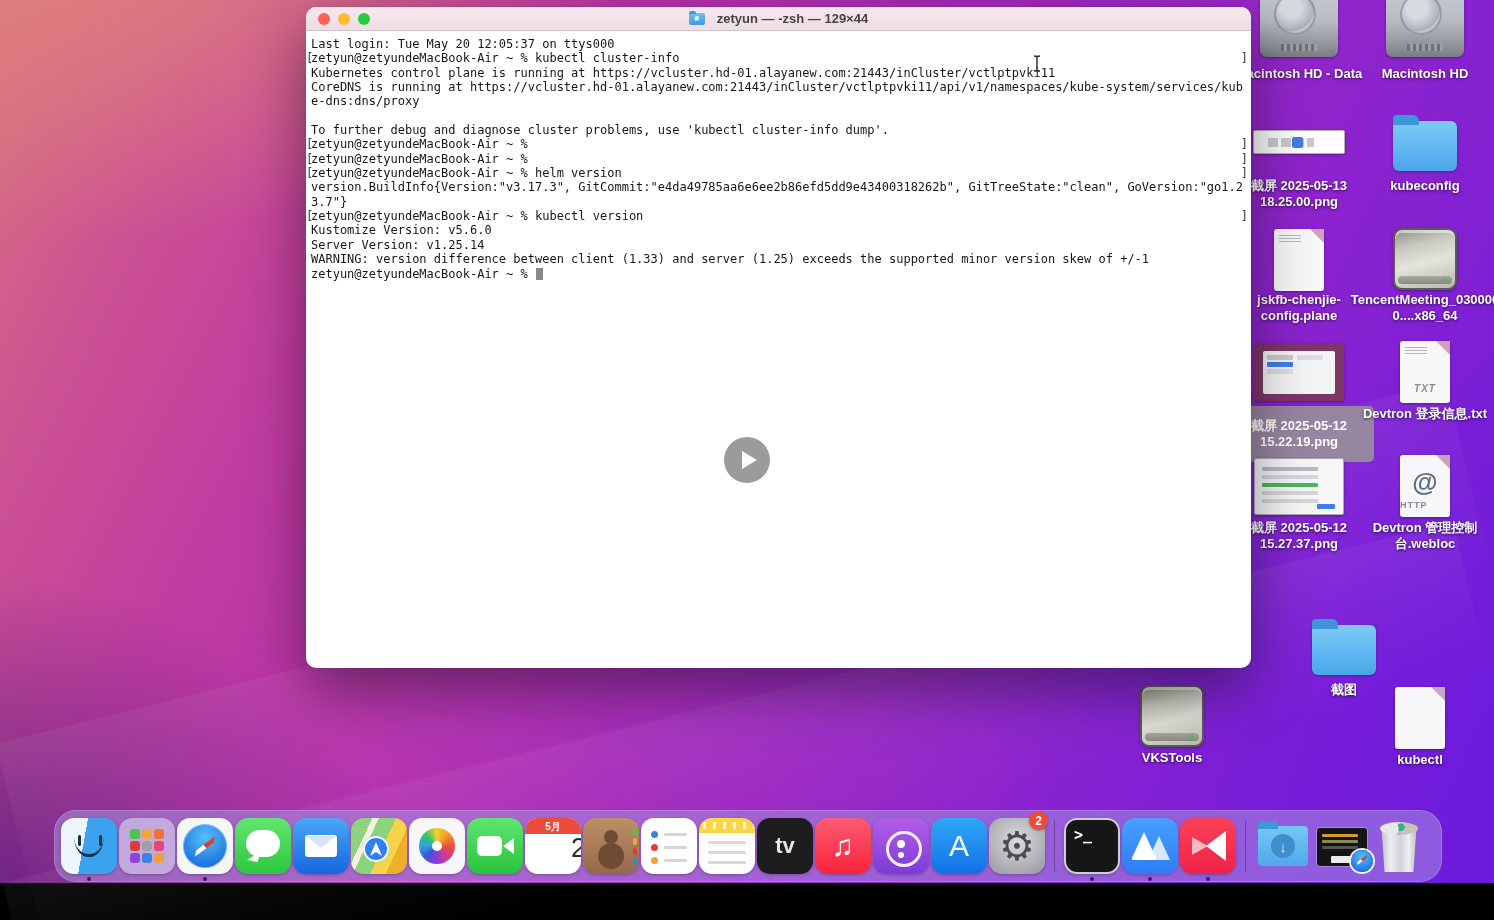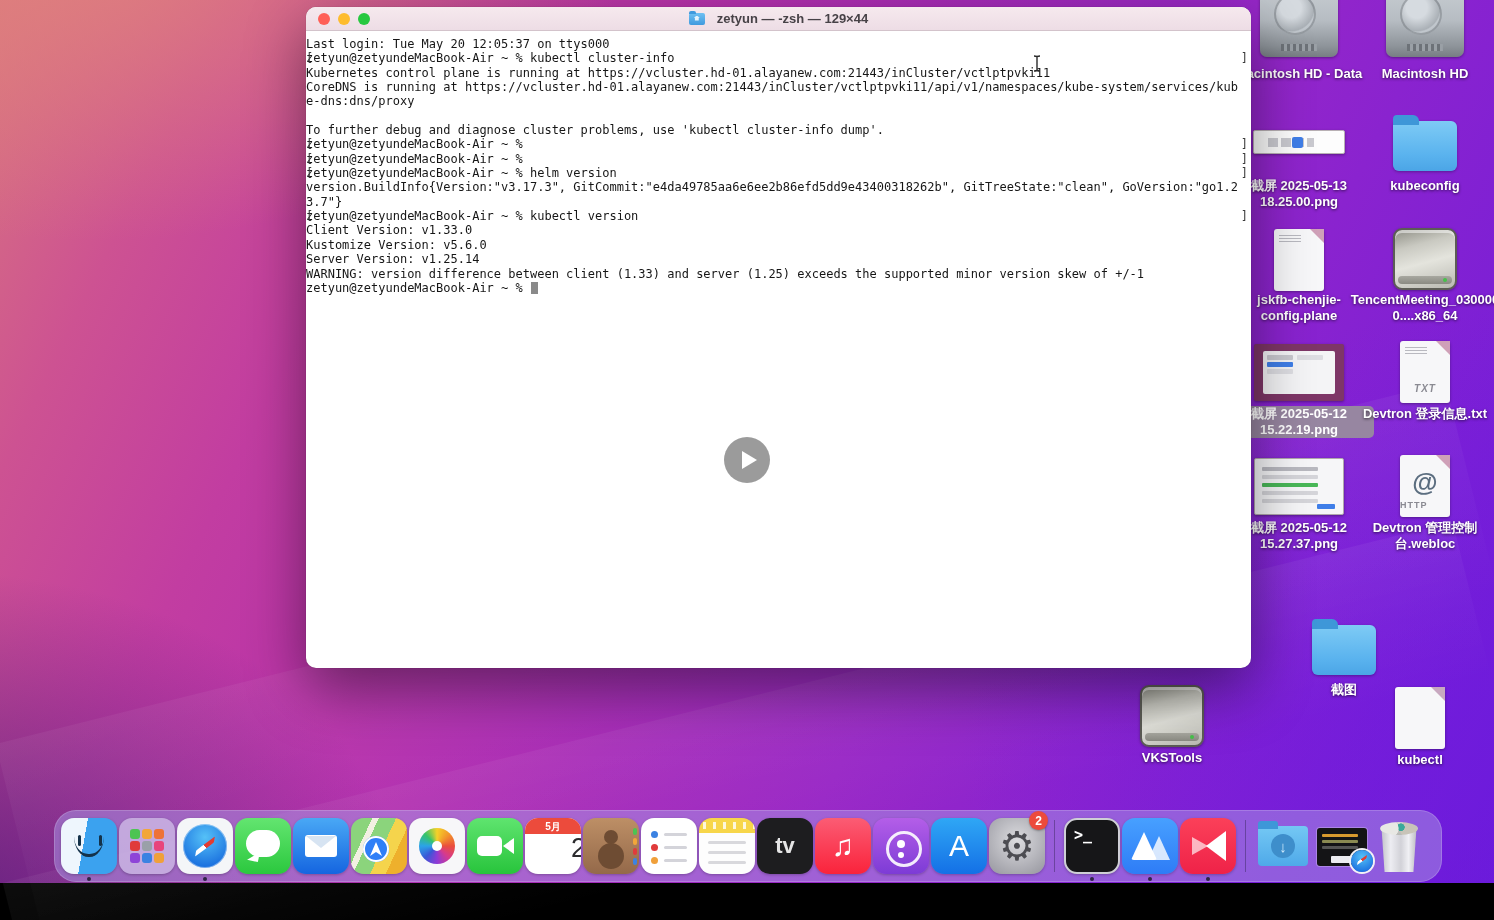--- a/index.html
+++ b/index.html
@@ -16,21 +16,21 @@
       linear-gradient(116deg, #d8747f 0%, #cd5292 12%, #c23da1 24%, #b832ab 36%, #a72bb8 50%, #9928c6 63%, #8a23cf 75%, #7a1fd6 88%, #6a1bd8 100%);
   }
   .wallpaper .band { position:absolute; left:0; right:0; height:220px; transform:rotate(-14deg); background:linear-gradient(180deg, rgba(255,255,255,.05), rgba(255,255,255,0)); }
   .band.b1 { top:560px; } .band.b2 { top:700px; height:160px; }
 
   
   .desktop-layer { position:absolute; inset:0; }
   .desktop-icon-art { position:absolute; }
   .di-label { position:absolute; width:150px; text-align:center; font-size:13px; font-weight:600; line-height:16px;
     color:#fff; text-shadow:0 1px 3px rgba(0,0,0,.65); overflow-wrap:break-word; }
-  .di-label.selected { background:rgba(154,150,152,.85); border-radius:5px; padding:0 3px; text-shadow:none; }
+  .di-label.selected { background:rgba(154,150,152,.85); border-radius:5px; padding:12px 3px; text-shadow:none; }
 
   .art-internal-drive { width:78px; height:82px; border-radius:7px;
     background:
       linear-gradient(#202329 0 11%, rgba(0,0,0,0) 11%),
       repeating-linear-gradient(90deg,#6d7278 0 3px,#9aa0a6 3px 6px) 50% 93%/46% 9% no-repeat,
       linear-gradient(180deg,#cdd2d7 0%, #b7bdc3 55%, #8f959b 86%, #777d83 100%);
     box-shadow:0 1px 3px rgba(0,0,0,.35); }
   .art-internal-drive::before { content:""; position:absolute; left:14px; top:18px; width:42px; height:42px; border-radius:50%;
     background:radial-gradient(circle at 40% 35%, #d6dbe0 0 28%, #aab0b6 62%, #c2c8ce 66%, #9aa0a6 100%); box-shadow:inset 0 0 0 2px rgba(120,126,132,.55); }
   .art-internal-drive::after { content:""; position:absolute; left:10px; top:3px; width:28px; height:4px;
@@ -81,21 +81,21 @@
   .traffic { position:absolute; left:12px; top:6px; display:flex; gap:8px; }
   .tl { width:12px; height:12px; border-radius:50%; }
   .tl.close { background:#ff5f57; } .tl.min { background:#febc2e; } .tl.max { background:#28c840; }
   .title-wrap { display:flex; align-items:center; gap:12px; }
   .mini-folder { position:relative; width:16px; height:12px; border-radius:2px; background:linear-gradient(180deg,#6fc0f2,#3f9ade); }
   .mini-folder::before { content:""; position:absolute; left:0; top:-2px; width:7px; height:3px; border-radius:2px 2px 0 0; background:#3f9ade; }
   .mini-folder::after { content:""; position:absolute; left:5px; top:3px; width:6px; height:5px; background:rgba(255,255,255,.85); clip-path:polygon(50% 0,100% 45%,82% 45%,82% 100%,18% 100%,18% 45%,0 45%); }
   .win-title { font-size:13px; font-weight:700; color:#474247; }
 
   .term-content { position:relative; padding:6px 0 0 0; font-family:"DejaVu Sans Mono", monospace; font-size:12px; line-height:14.35px; color:#161616; }
-  .tline { position:relative; white-space:pre; min-height:14.35px; }
+  .tline { position:relative; padding-left:5px; white-space:pre; min-height:14.35px; }
   .mark-open { position:absolute; left:0; top:0; color:#3c3c3c; }
   .mark-close { position:absolute; right:3px; top:0; color:#3c3c3c; }
   .term-cursor { display:inline-block; width:7px; height:12px; background:#8a8a8a; vertical-align:-2px; margin-left:1px; }
 
   .ibeam-cursor { position:absolute; left:726px; top:48px; width:10px; height:17px; }
 
   
   .play-overlay { position:absolute; left:724px; top:437px; width:46px; height:46px; border-radius:50%;
     background:rgba(138,138,138,.85); display:flex; align-items:center; justify-content:center; }
   .play-overlay::before { content:""; margin-left:4px; border-style:solid; border-width:9px 0 9px 15px; border-color:transparent transparent transparent #fff; }
@@ -277,21 +277,20 @@
         <div class="tline"><span>CoreDNS is running at https://vcluster.hd-01.alayanew.com:21443/inCluster/vctlptpvki11/api/v1/namespaces/kube-system/services/kub</span></div>
         <div class="tline"><span>e-dns:dns/proxy</span></div>
         <div class="tline"><span></span></div>
         <div class="tline"><span>To further debug and diagnose cluster problems, use 'kubectl cluster-info dump'.</span></div>
         <div class="tline"><span class="mark-open">[</span><span>zetyun@zetyundeMacBook-Air ~ %</span><span class="mark-close">]</span></div>
         <div class="tline"><span class="mark-open">[</span><span>zetyun@zetyundeMacBook-Air ~ %</span><span class="mark-close">]</span></div>
         <div class="tline"><span class="mark-open">[</span><span>zetyun@zetyundeMacBook-Air ~ % helm version</span><span class="mark-close">]</span></div>
         <div class="tline"><span>version.BuildInfo{Version:"v3.17.3", GitCommit:"e4da49785aa6e6ee2b86efd5dd9e43400318262b", GitTreeState:"clean", GoVersion:"go1.2</span></div>
         <div class="tline"><span>3.7"}</span></div>
         <div class="tline"><span class="mark-open">[</span><span>zetyun@zetyundeMacBook-Air ~ % kubectl version</span><span class="mark-close">]</span></div>
-        <div class="tline"><span>Client Version: v1.33.0</span></div>
         <div class="tline"><span>Kustomize Version: v5.6.0</span></div>
         <div class="tline"><span>Server Version: v1.25.14</span></div>
         <div class="tline"><span>WARNING: version difference between client (1.33) and server (1.25) exceeds the supported minor version skew of +/-1</span></div>
         <div class="tline"><span>zetyun@zetyundeMacBook-Air ~ % </span><span class="term-cursor"></span></div>
       </div>
     <svg class="ibeam-cursor" viewBox="0 0 10 17">
       <g stroke="#2b2b2b" stroke-width="1.4" fill="none">
         <path d="M1 1.5 h8 M1 15.5 h8" stroke-width="0"></path>
         <path d="M2 1 c1.5 0 3 .5 3 .5 c0 0 1.5 -.5 3 -.5 M2 16 c1.5 0 3 -.5 3 -.5 c0 0 1.5 .5 3 .5 M5 1.5 v14"></path>
       </g>

